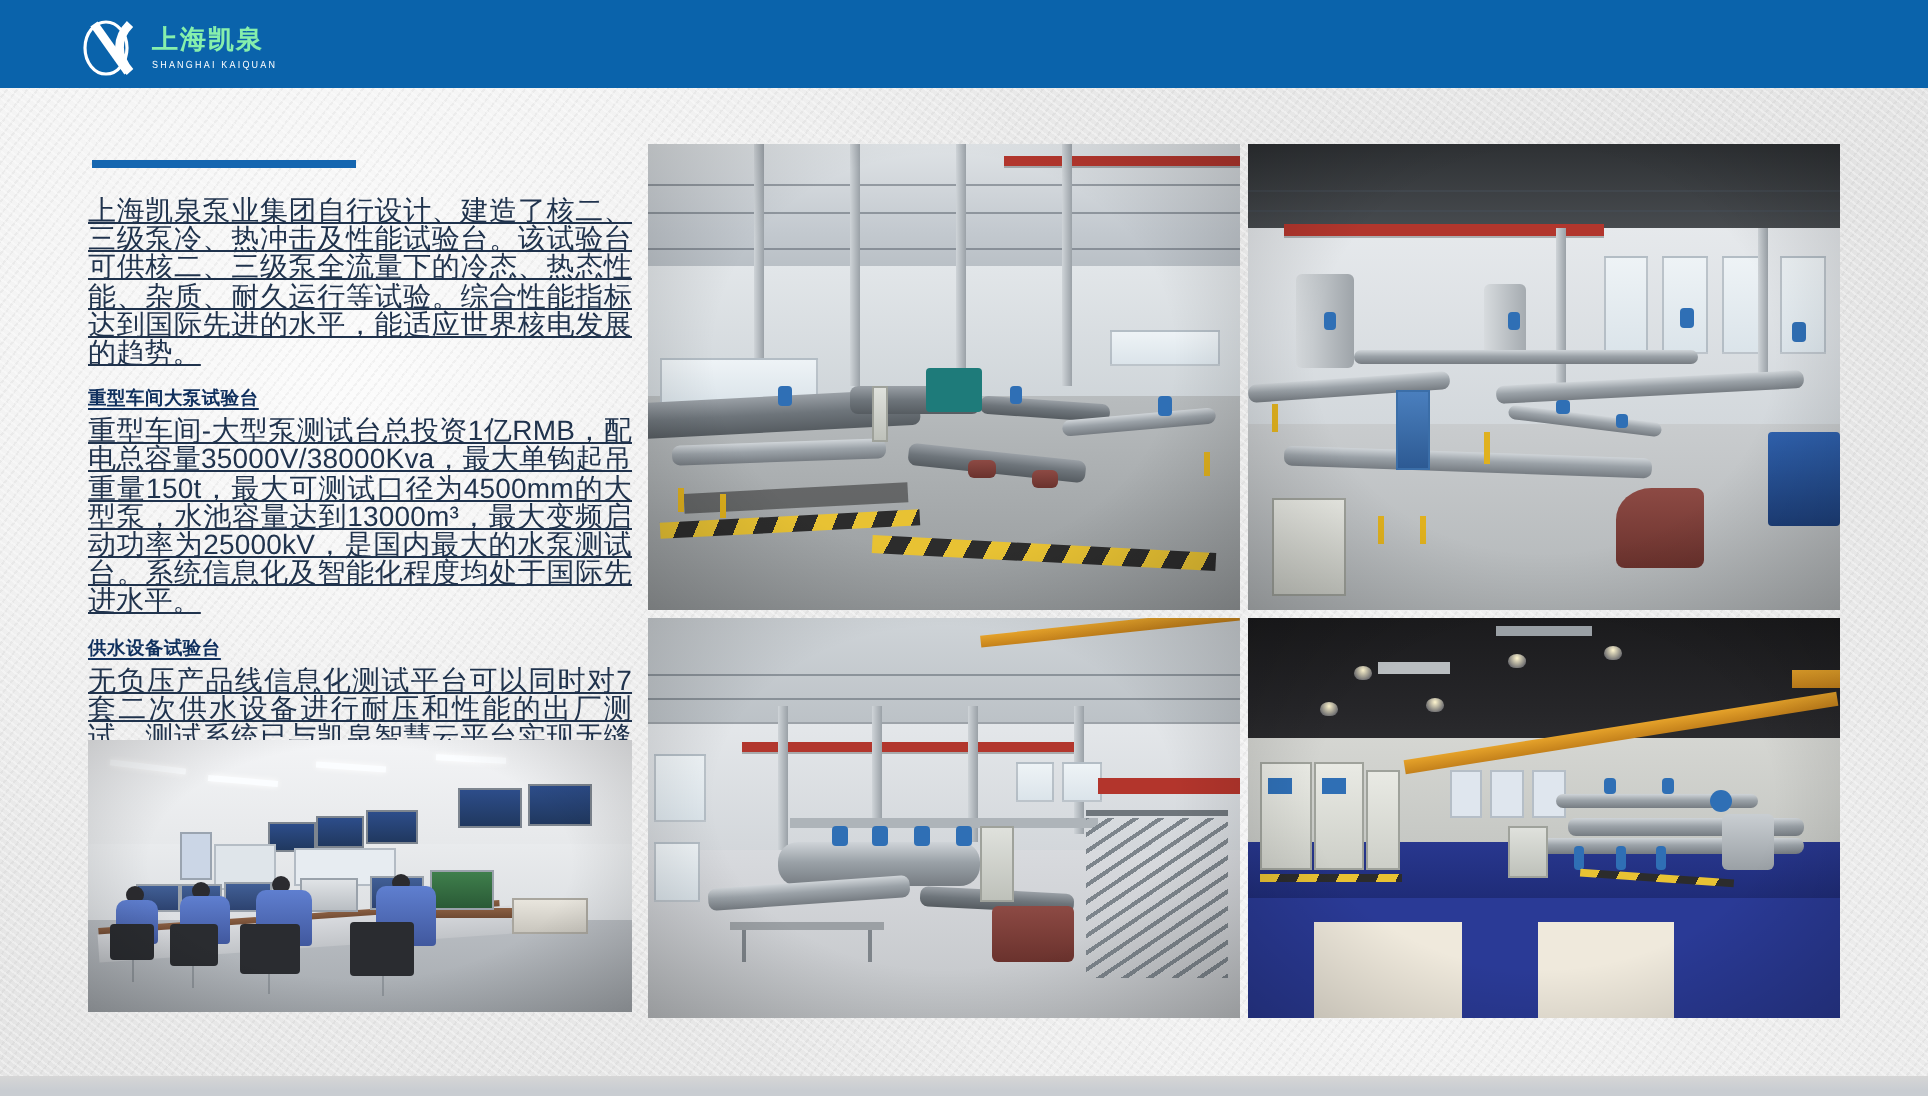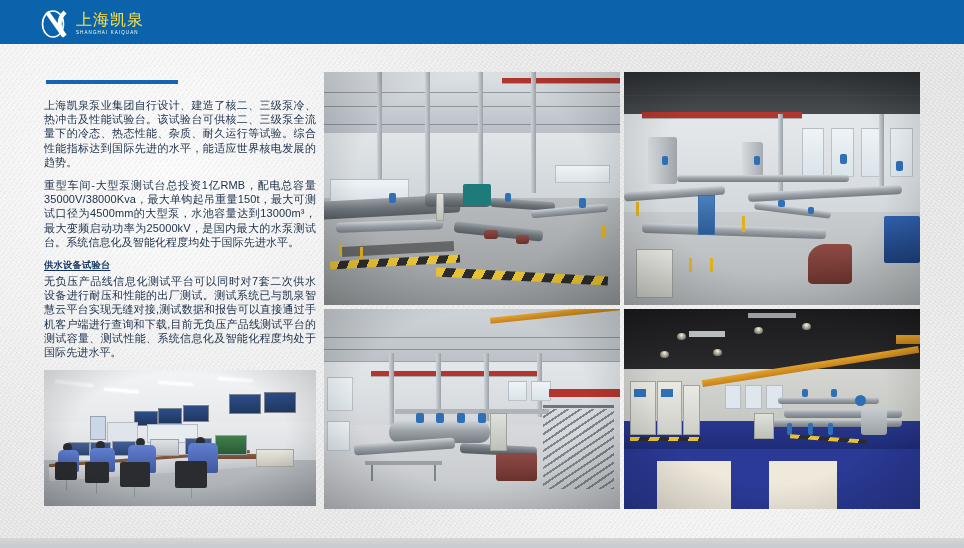--- a/index.html
+++ b/index.html
@@ -29,23 +29,23 @@
     align-items: center;
     height: 30px;
   }
   .logo-mark {
     width: 30px; height: 29px;
     position: relative;
     margin-right: 6px;
   }
   .logo-text { display: flex; flex-direction: column; justify-content: center; }
   .logo-cn {
-    color: #fde047;
-    font-size: 16px;
-    font-weight: normal;
+    color: #86efac;
+    font-size: 13px;
+    font-weight: bold;
     letter-spacing: 1px;
     line-height: 17px;
     white-space: nowrap;
   }
   .logo-en {
     color: #ffffff;
     font-size: 4.5px;
     letter-spacing: 1.1px;
     line-height: 7px;
     white-space: nowrap;
@@ -114,25 +114,26 @@
     font-size: 9.2px;
     font-weight: bold;
     color: #10305e;
     text-decoration: underline;
     text-underline-offset: 2px;
     letter-spacing: .3px;
     line-height: 14px;
     margin-bottom: 2px;
   }
   .sect-body {
-    font-size: 11px;
+    font-size: 14px;
     color: #20334d;
     line-height: 14.2px;
     text-align: justify;
     letter-spacing: .1px;
+    text-decoration: underline;
   }
 
   
   .photo { position: absolute; overflow: hidden; background: #8a8f94; }
 
   
   #photo-main {
     left: 324px; top: 72px; width: 296px; height: 233px;
   }
   
@@ -340,20 +341,21 @@
 
   <div class="textcol">
     <div class="title-rule"></div>
 
     <div class="sect">
       <div class="sect-body">上海凯泉泵业集团自行设计、建造了核二、三级泵冷、热冲击及性能试验台。该试验台可供核二、三级泵全流量下的冷态、热态性能、杂质、耐久运行等试验。综合性能指标达到国际先进的水平，能适应世界核电发展的趋势。</div>
     </div>
 
 
     <div class="sect">
+      <div class="sect-head">重型车间大泵试验台</div>
       <div class="sect-body">重型车间-大型泵测试台总投资1亿RMB，配电总容量35000V/38000Kva，最大单钩起吊重量150t，最大可测试口径为4500mm的大型泵，水池容量达到13000m³，最大变频启动功率为25000kV，是国内最大的水泵测试台。系统信息化及智能化程度均处于国际先进水平。</div>
     </div>
 
     <div class="sect">
       <div class="sect-head">供水设备试验台</div>
       <div class="sect-body">无负压产品线信息化测试平台可以同时对7套二次供水设备进行耐压和性能的出厂测试。测试系统已与凯泉智慧云平台实现无缝对接,测试数据和报告可以直接通过手机客户端进行查询和下载,目前无负压产品线测试平台的测试容量、测试性能、系统信息化及智能化程度均处于国际先进水平。</div>
     </div>
   </div>
 
   <div class="photo" id="photo-main">

